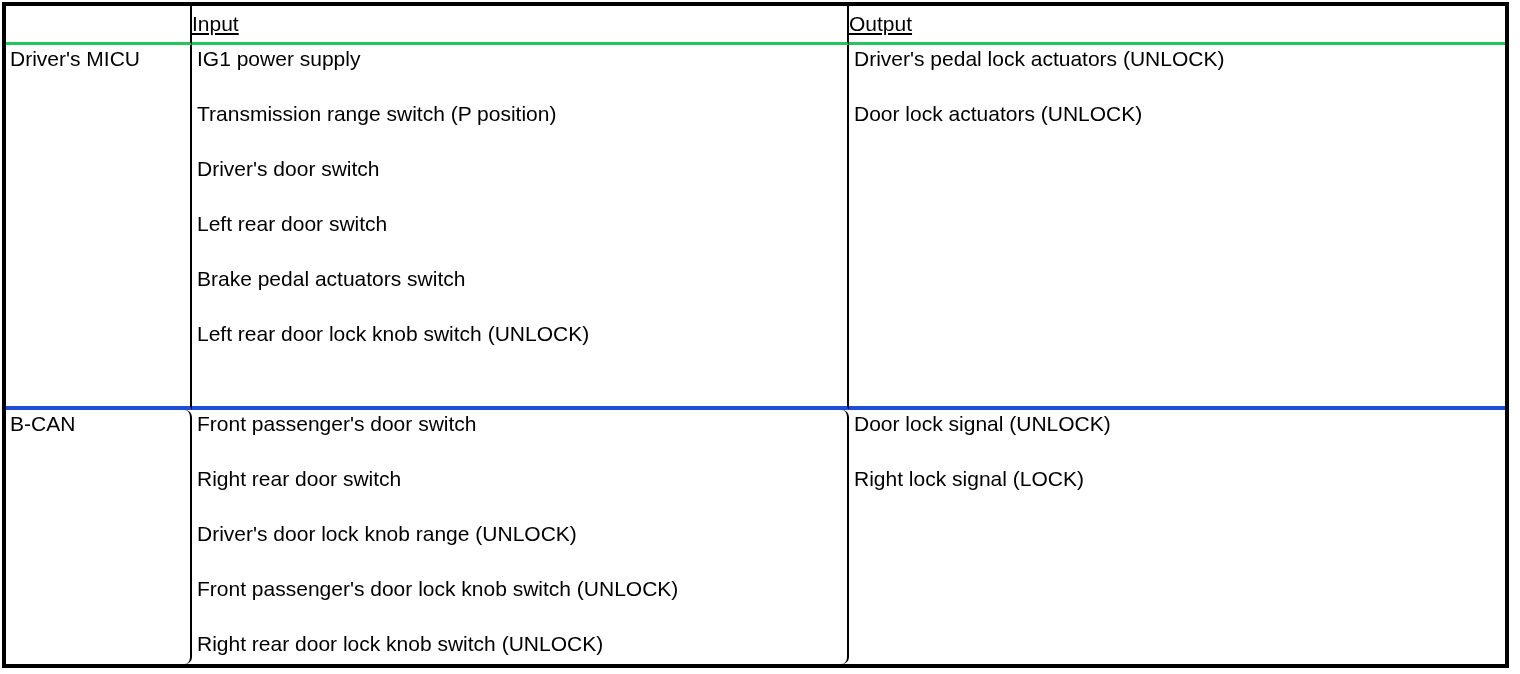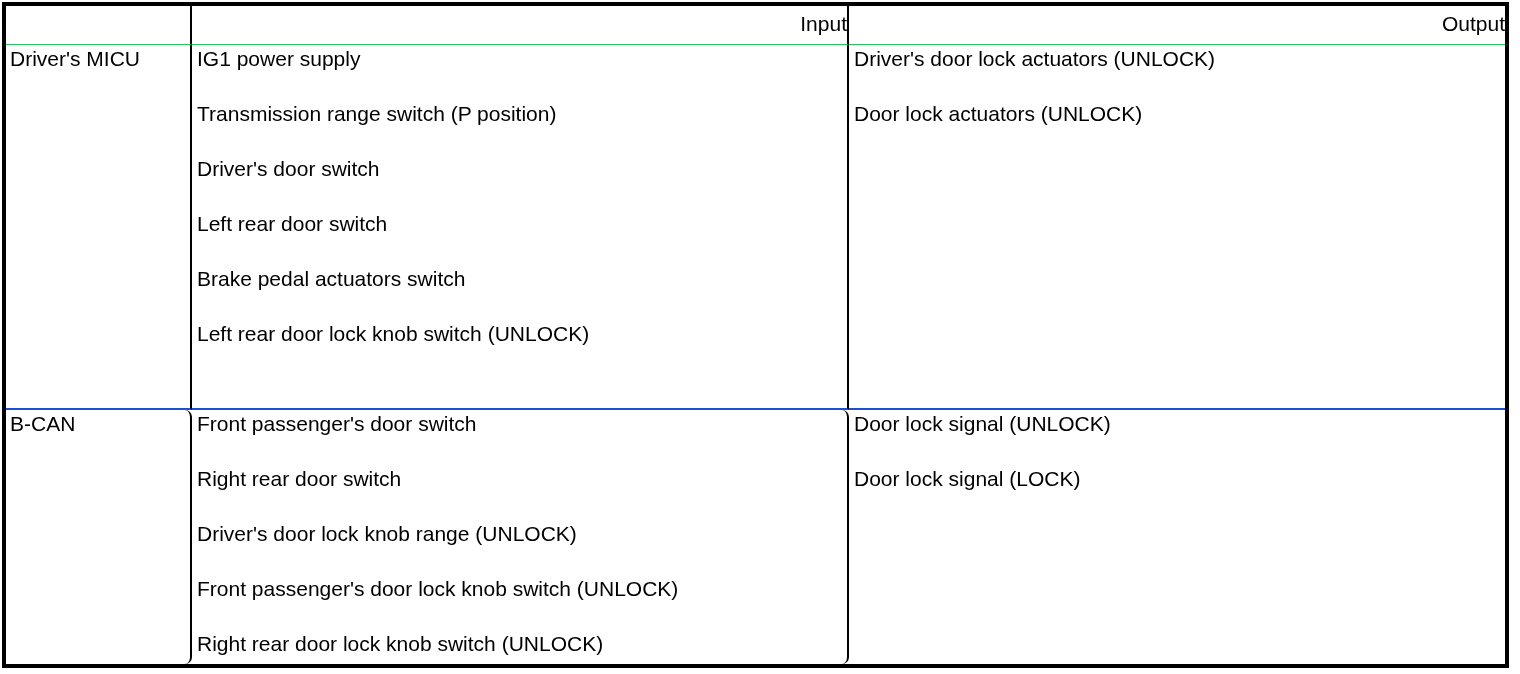--- a/index.html
+++ b/index.html
@@ -24,28 +24,29 @@
     border: 4px solid #000000;
     box-sizing: border-box;
     display: grid;
     grid-template-columns: 186px 657px 1fr;
     grid-template-rows: 39px 365px 1fr;
     background: #ffffff;
   }
   .cell {
     box-sizing: border-box;
     border-right: 2px solid #000000;
-    border-bottom: 2px solid #1d4ed8;
+    border-bottom: 4px solid #1d4ed8;
     overflow: hidden;
     font-size: 21px;
   }
   .cell.header {
-    border-bottom: 1px solid #22c55e;
-    text-align: right;
+    border-bottom: 3px solid #22c55e;
+    text-align: left;
     line-height: 36px;
+    text-decoration: underline;
   }
   .cell.last-col {
     border-right: none;
   }
   .cell.last-row {
     border-bottom: none;
     border-radius: 7px;
   }
   .cell.body {
     padding: 2px 4px 0 5px;
@@ -74,33 +75,33 @@
     </div>
     <div class="cell body">
       <div class="io-item">IG1 power supply</div>
       <div class="io-item">Transmission range switch (P position)</div>
       <div class="io-item">Driver's door switch</div>
       <div class="io-item">Left rear door switch</div>
       <div class="io-item">Brake pedal actuators switch</div>
       <div class="io-item">Left rear door lock knob switch (UNLOCK)</div>
     </div>
     <div class="cell body last-col">
-      <div class="io-item">Driver's door lock actuators (UNLOCK)</div>
+      <div class="io-item">Driver's pedal lock actuators (UNLOCK)</div>
       <div class="io-item">Door lock actuators (UNLOCK)</div>
     </div>
 
     <div class="cell body label-col last-row">
       <div class="io-item">B-CAN</div>
     </div>
     <div class="cell body last-row">
       <div class="io-item">Front passenger's door switch</div>
       <div class="io-item">Right rear door switch</div>
       <div class="io-item">Driver's door lock knob range (UNLOCK)</div>
       <div class="io-item">Front passenger's door lock knob switch (UNLOCK)</div>
       <div class="io-item">Right rear door lock knob switch (UNLOCK)</div>
     </div>
     <div class="cell body last-col last-row">
       <div class="io-item">Door lock signal (UNLOCK)</div>
-      <div class="io-item">Door lock signal (LOCK)</div>
+      <div class="io-item">Right lock signal (LOCK)</div>
     </div>
 
   </div>
 </div>
 
 </body></html>

